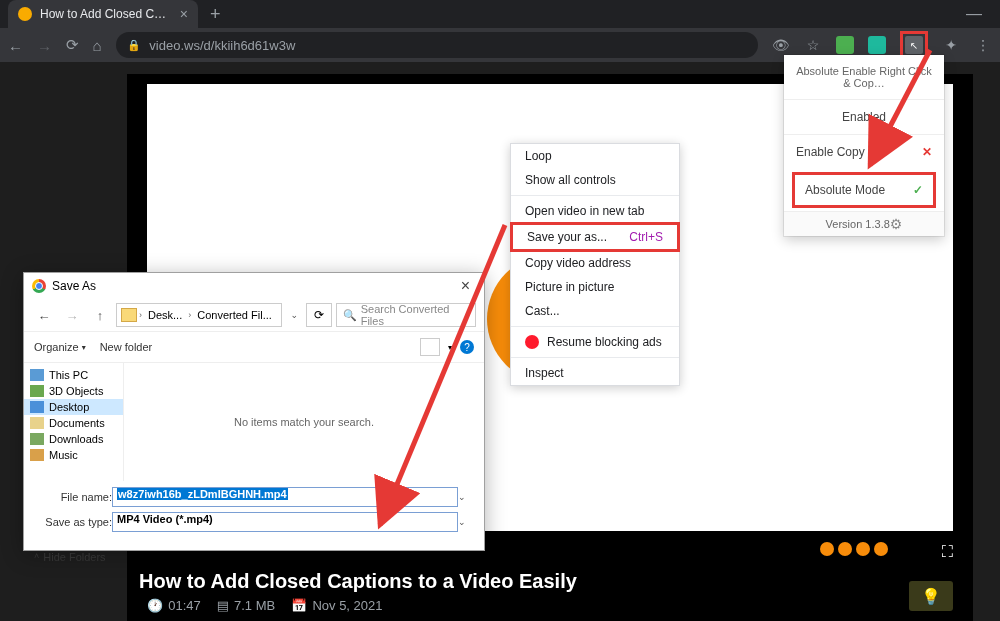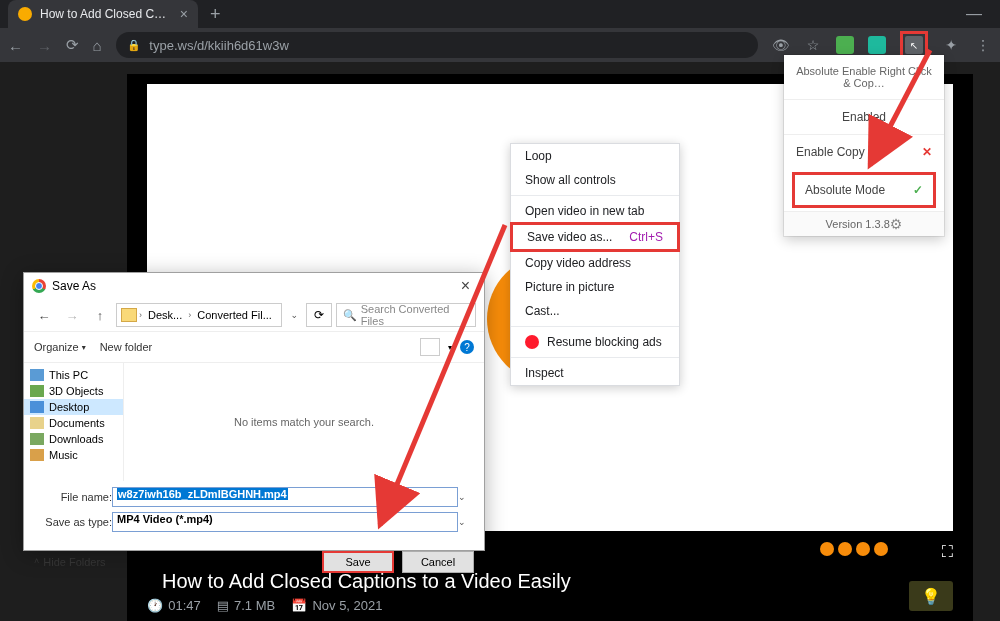--- a/index.html
+++ b/index.html
@@ -29,21 +29,21 @@
 
 
 .page-area { position: absolute; top: 62px; left: 0; right: 0; bottom: 0; background: #1e1e1e; }
 .video-card { position: absolute; left: 127px; top: 12px; width: 846px; height: 547px; background: #000; }
 .video-inner { position: absolute; left: 20px; top: 10px; right: 20px; bottom: 90px; background: #fff; }
 .video-logo { position: absolute; left: 340px; top: 170px; width: 130px; height: 130px; background: #f78c0a; border-radius: 50%; }
 .video-time { position: absolute; right: 35px; bottom: 100px; color: #fff; font-size: 13px; font-weight: 600; }
 .video-dots { position: absolute; right: 85px; bottom: 65px; display: flex; gap: 4px; }
 .vdot { width: 14px; height: 14px; background: #f78c0a; border-radius: 50%; }
 .video-expand { position: absolute; right: 20px; bottom: 60px; color: #fff; font-size: 16px; }
-.video-title { position: absolute; left: 35px; bottom: 28px; color: #fff; font-size: 20px; font-weight: 400; }
+.video-title { position: absolute; left: 12px; bottom: 28px; color: #fff; font-size: 20px; font-weight: 700; }
 .video-meta { position: absolute; left: 20px; bottom: 8px; display: flex; gap: 16px; color: #9aa0a6; font-size: 13px; align-items: center; }
 .video-meta span { display: flex; align-items: center; gap: 5px; }
 .bulb-btn { position: absolute; right: 20px; bottom: 10px; width: 44px; height: 30px; background: #3a3a1a; border-radius: 3px; display: flex; align-items: center; justify-content: center; color: #f0c040; font-size: 16px; }
 
 
 .ctx-menu { position: absolute; left: 510px; top: 143px; width: 170px; background: #fff; border: 1px solid #dadce0; box-shadow: 0 2px 10px rgba(0,0,0,0.2); font-size: 12px; color: #202124; }
 .ctx-item { padding: 5px 14px; display: flex; justify-content: space-between; align-items: center; cursor: pointer; }
 .ctx-sep { border-top: 1px solid #e8eaed; margin: 3px 0; }
 .ctx-save-box { border: 3px solid #e53935; margin: -1px; }
 .ctx-opera { display: flex; align-items: center; gap: 8px; padding: 5px 14px; }
@@ -121,21 +121,21 @@
     <span class="new-tab">+</span>
     <span class="browser-minimize">—</span>
   </div>
   <div class="nav-bar">
     <span class="nav-icon">←</span>
     <span class="nav-icon" style="opacity:.4">→</span>
     <span class="nav-icon">⟳</span>
     <span class="nav-icon">⌂</span>
     <div class="url-bar">
       <span class="url-lock">🔒</span>
-      <span class="url-text">type.ws/d/kkiih6d61w3w</span>
+      <span class="url-text">video.ws/d/kkiih6d61w3w</span>
     </div>
     <div class="ext-icons">
       <span class="ext-icon">👁</span>
       <span class="ext-icon">☆</span>
       <span class="ext-green"></span>
       <span class="ext-teal"></span>
       <span class="ext-cursor-box">
         <span class="ext-cursor">↖</span>
       </span>
       <span class="ext-icon">✦</span>
@@ -173,21 +173,21 @@
     </div>
   <div class="ctx-item">
       <span>Show all controls</span>
     </div>
   <div class="ctx-sep"></div>
   <div class="ctx-item">
       <span>Open video in new tab</span>
     </div>
   <div class="ctx-save-box">
     <div class="ctx-item">
-      <span>Save video as...</span>
+      <span>Save your as...</span>
       <span style="color:#a21caf">Ctrl+S</span>
     </div>
   </div>
   <div class="ctx-item">
       <span>Copy video address</span>
     </div>
   <div class="ctx-item">
       <span>Picture in picture</span>
     </div>
   <div class="ctx-item">
@@ -296,24 +296,20 @@
       <span class="sd-label">Save as type:</span>
       <div class="sd-input">MP4 Video (*.mp4)</div>
       <span class="sd-dropdown-arrow">⌄</span>
     </div>
   </div>
   <div class="sd-bottom">
     <span class="sd-hide">
         <span style="font-size:9px">˄</span> 
         <span>Hide Folders</span>
       </span>
-    <div class="sd-buttons">
-      <div class="sd-btn save">Save</div>
-      <div class="sd-btn">Cancel</div>
-    </div>
   </div>
 </div>
 
 <svg class="arrow-svg" style="left:0;top:0;width:1000px;height:621px">
   <defs>
     <marker id="ah" markerWidth="12" markerHeight="12" refX="9" refY="5" orient="auto">
       <polygon points="0,0 10,5 0,10" fill="#e53935"></polygon>
     </marker>
   </defs>
   <line x1="930" y1="50" x2="870" y2="165" stroke="#e53935" stroke-width="5" marker-end="url(#ah)"></line>

